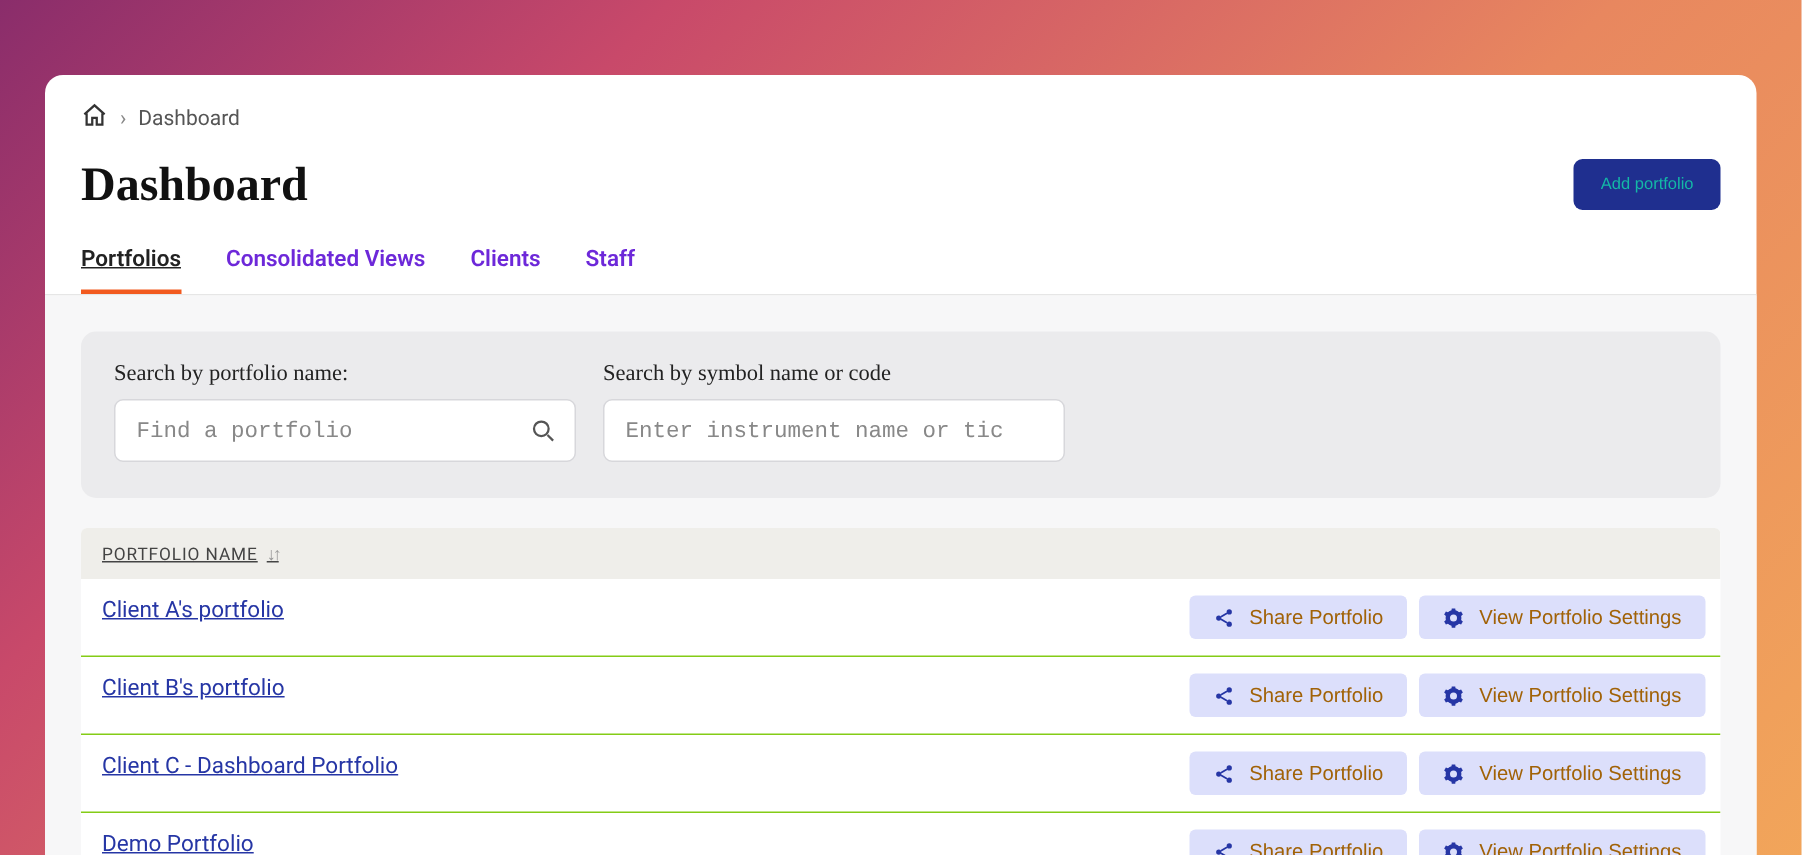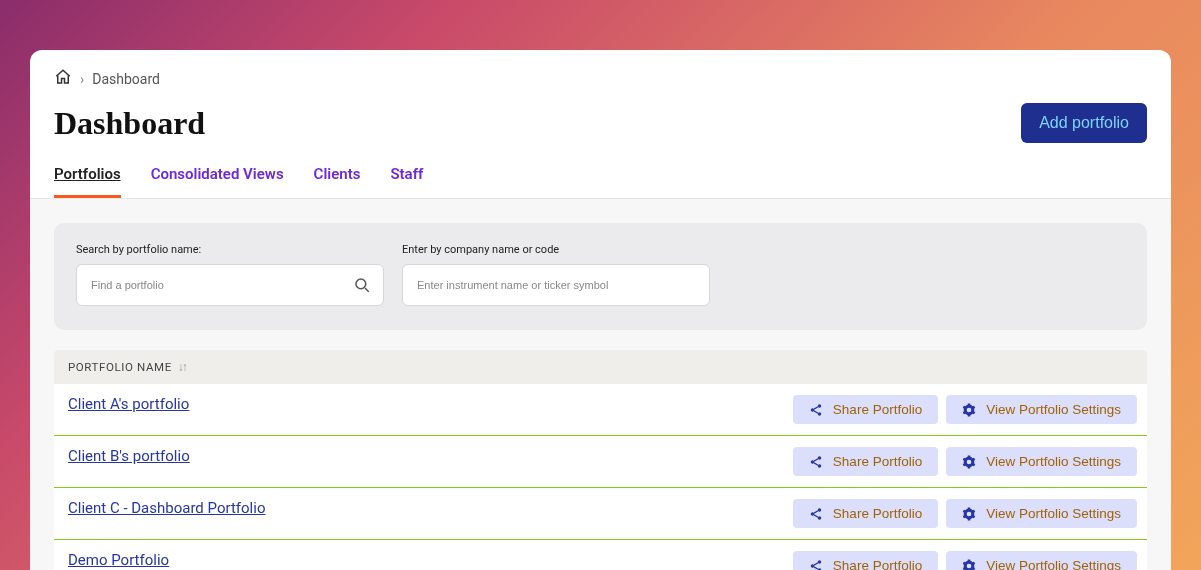--- a/index.html
+++ b/index.html
@@ -34,25 +34,25 @@
       margin-bottom: 22px;
     }
     .page-title {
       font-family: Georgia, "Times New Roman", serif;
       font-size: 32px;
       font-weight: 700;
       color: #111;
     }
     .add-btn {
       background: #1f2f8f;
-      color: #7dd3fc;
+      color: #14b8a6;
       border: none;
       padding: 11px 18px;
       border-radius: 6px;
-      font-size: 16px;
+      font-size: 11px;
       cursor: pointer;
     }
     .tabs {
       display: flex;
       gap: 30px;
       border-bottom: 1px solid #e6e6e6;
       margin: 0 -24px;
       padding: 0 24px;
     }
     .tab {
@@ -75,39 +75,40 @@
     }
     .search-panel {
       background: #ebebed;
       border-radius: 10px;
       padding: 20px 22px 24px 22px;
       display: flex;
       gap: 18px;
       margin-bottom: 20px;
     }
     .search-group { display: flex; flex-direction: column; gap: 8px; width: 308px; }
-    .search-label { font-size: 11px; color: #222; }
+    .search-label { font-size: 15px; color: #222; font-family: Liberation Serif, serif; }
     .input-wrap {
       position: relative;
       background: #fff;
       border: 1px solid #d7d7db;
       border-radius: 6px;
       height: 42px;
       display: flex;
       align-items: center;
     }
     .input-wrap input {
       border: none;
       outline: none;
       width: 100%;
       height: 100%;
       padding: 0 40px 0 14px;
-      font-size: 11px;
+      font-size: 15px;
       background: transparent;
       color: #6d28d9;
+      font-family: Liberation Mono, monospace;
     }
     .input-wrap input::placeholder { color: #888; }
     .input-wrap .search-ico {
       position: absolute;
       right: 12px;
       width: 18px;
       height: 18px;
       stroke: #555;
       fill: none;
       stroke-width: 2;
@@ -119,20 +120,21 @@
     }
     .thead {
       background: #efeeea;
       padding: 10px 14px;
       font-size: 11.5px;
       letter-spacing: 0.6px;
       color: #444;
       display: flex;
       align-items: flex-end;
       gap: 6px;
+      text-decoration: underline;
     }
     .sort-ico { color: #999; font-size: 12px; letter-spacing: -2px; }
     .row {
       display: flex;
       align-items: flex-start;
       justify-content: space-between;
       padding: 11px 10px 11px 14px;
       border-bottom: 1px solid #84cc16;
     }
     .row a {
@@ -190,21 +192,21 @@
         <label class="search-label">Search by portfolio name:</label>
         <div class="input-wrap">
           <input type="text" placeholder="Find a portfolio" style="">
           <svg class="search-ico" viewBox="0 0 24 24">
               <circle cx="10.5" cy="10.5" r="6.5"></circle>
               <line x1="16" y1="16" x2="21" y2="21"></line>
             </svg>
         </div>
       </div>
       <div class="search-group">
-        <label class="search-label">Enter by company name or code</label>
+        <label class="search-label">Search by symbol name or code</label>
         <div class="input-wrap">
           <input type="text" placeholder="Enter instrument name or ticker symbol" style="">
         </div>
       </div>
     </div>
 
     <div class="table">
       <div class="thead">
         <span>PORTFOLIO NAME</span>
         <span class="sort-ico">↓↑</span>

